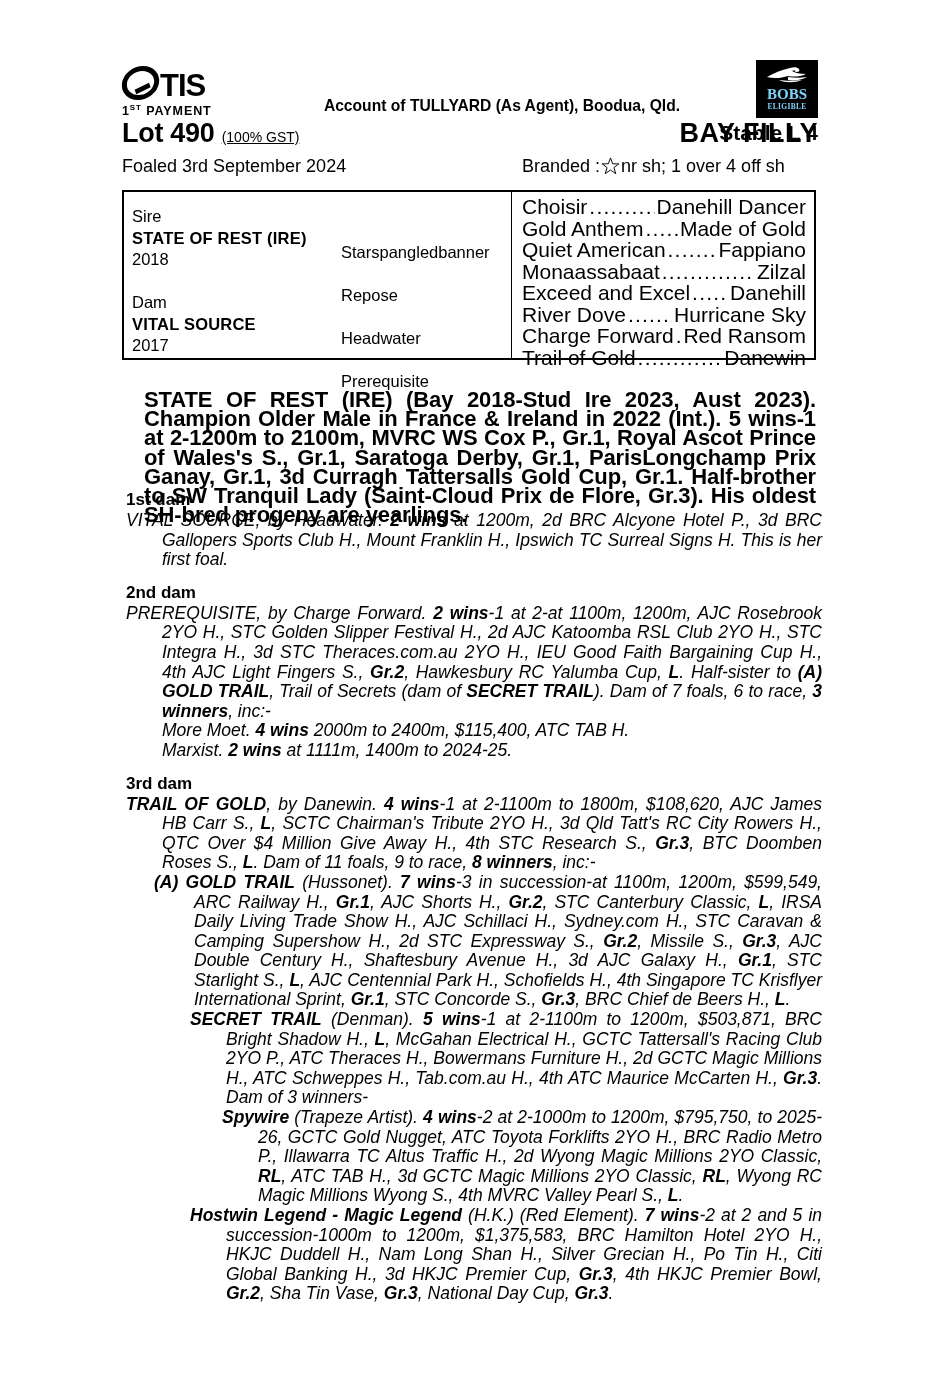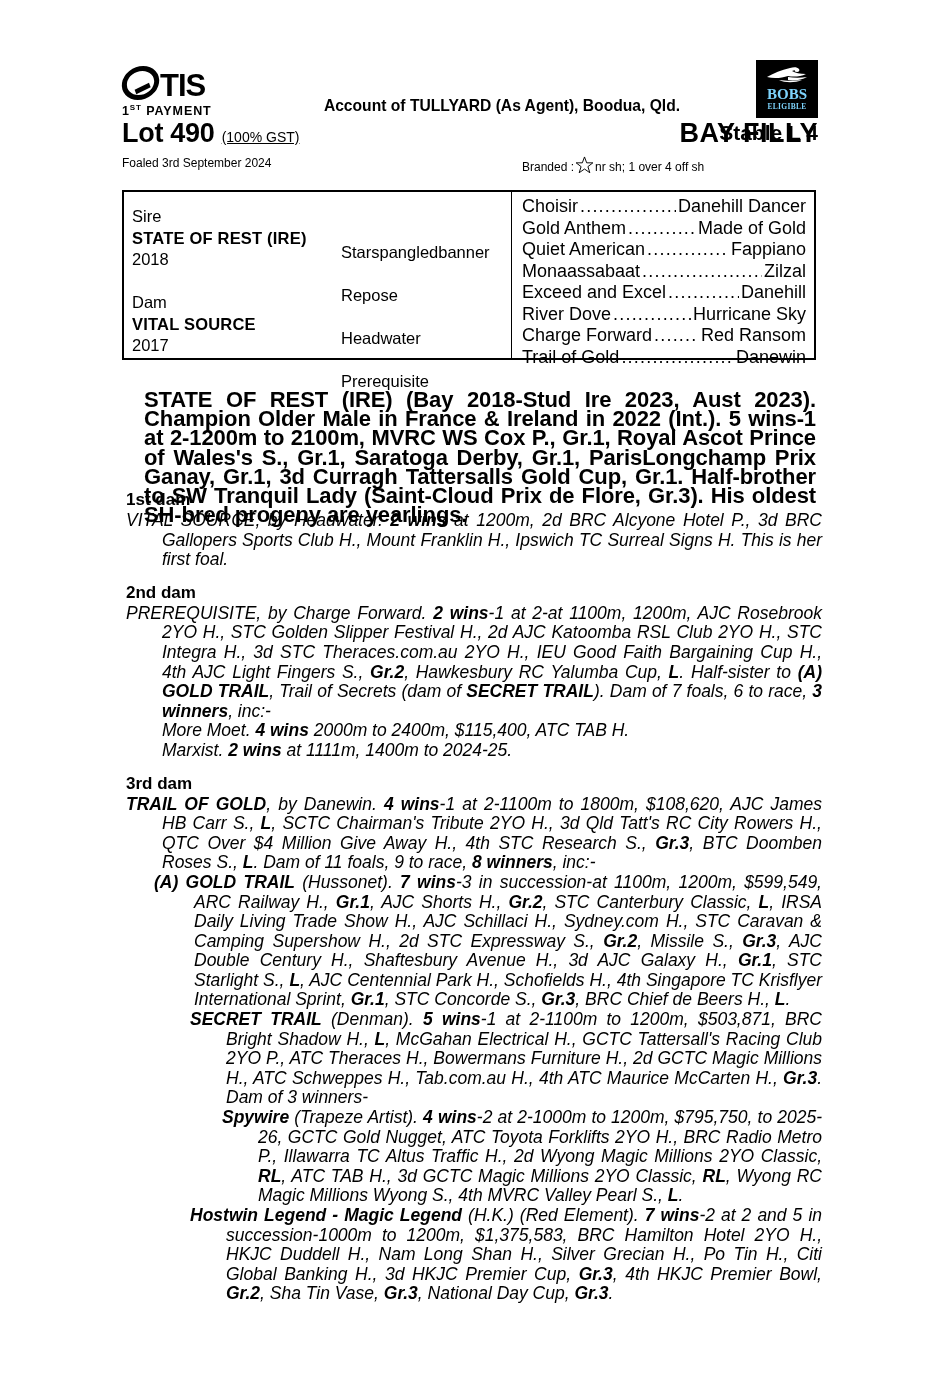--- a/index.html
+++ b/index.html
@@ -152,21 +152,21 @@
     top: 3px;
     font-size: 21px;
     font-weight: bold;
   }
 
   .foaledrow {
     position: absolute;
     left: 0;
     top: 96px;
     width: 696px;
-    font-size: 12px;
+    font-size: 18px;
     height: 24px;
   }
   .foaled { position: absolute; left: 0; top: 0; }
   .branded { position: absolute; left: 400px; top: 0; white-space: nowrap; }
   .brandmark {
     display: inline-block;
     width: 19px;
     height: 19px;
     vertical-align: -4px;
     margin: 0 1px;
@@ -206,21 +206,21 @@
     height: 21.5px;
     font-size: 16.5px;
     line-height: 21.5px;
     position: relative;
     white-space: nowrap;
   }
   .prow .c1 { position: absolute; left: 0; top: 0; }
   .prow .c2 { position: absolute; left: 209px; top: 0; margin-top: 36px; }
   .prow.bold { font-weight: bold; letter-spacing: 0.2px; }
   .dotrow {
-    font-size: 18px;
+    font-size: 21px;
     line-height: 21.5px;
     height: 21.5px;
     display: flex;
     align-items: baseline;
     white-space: nowrap;
   }
   .dotrow .nm { flex: 0 0 auto; }
   .dotrow .dots {
     flex: 1 1 auto;
     overflow: hidden;

